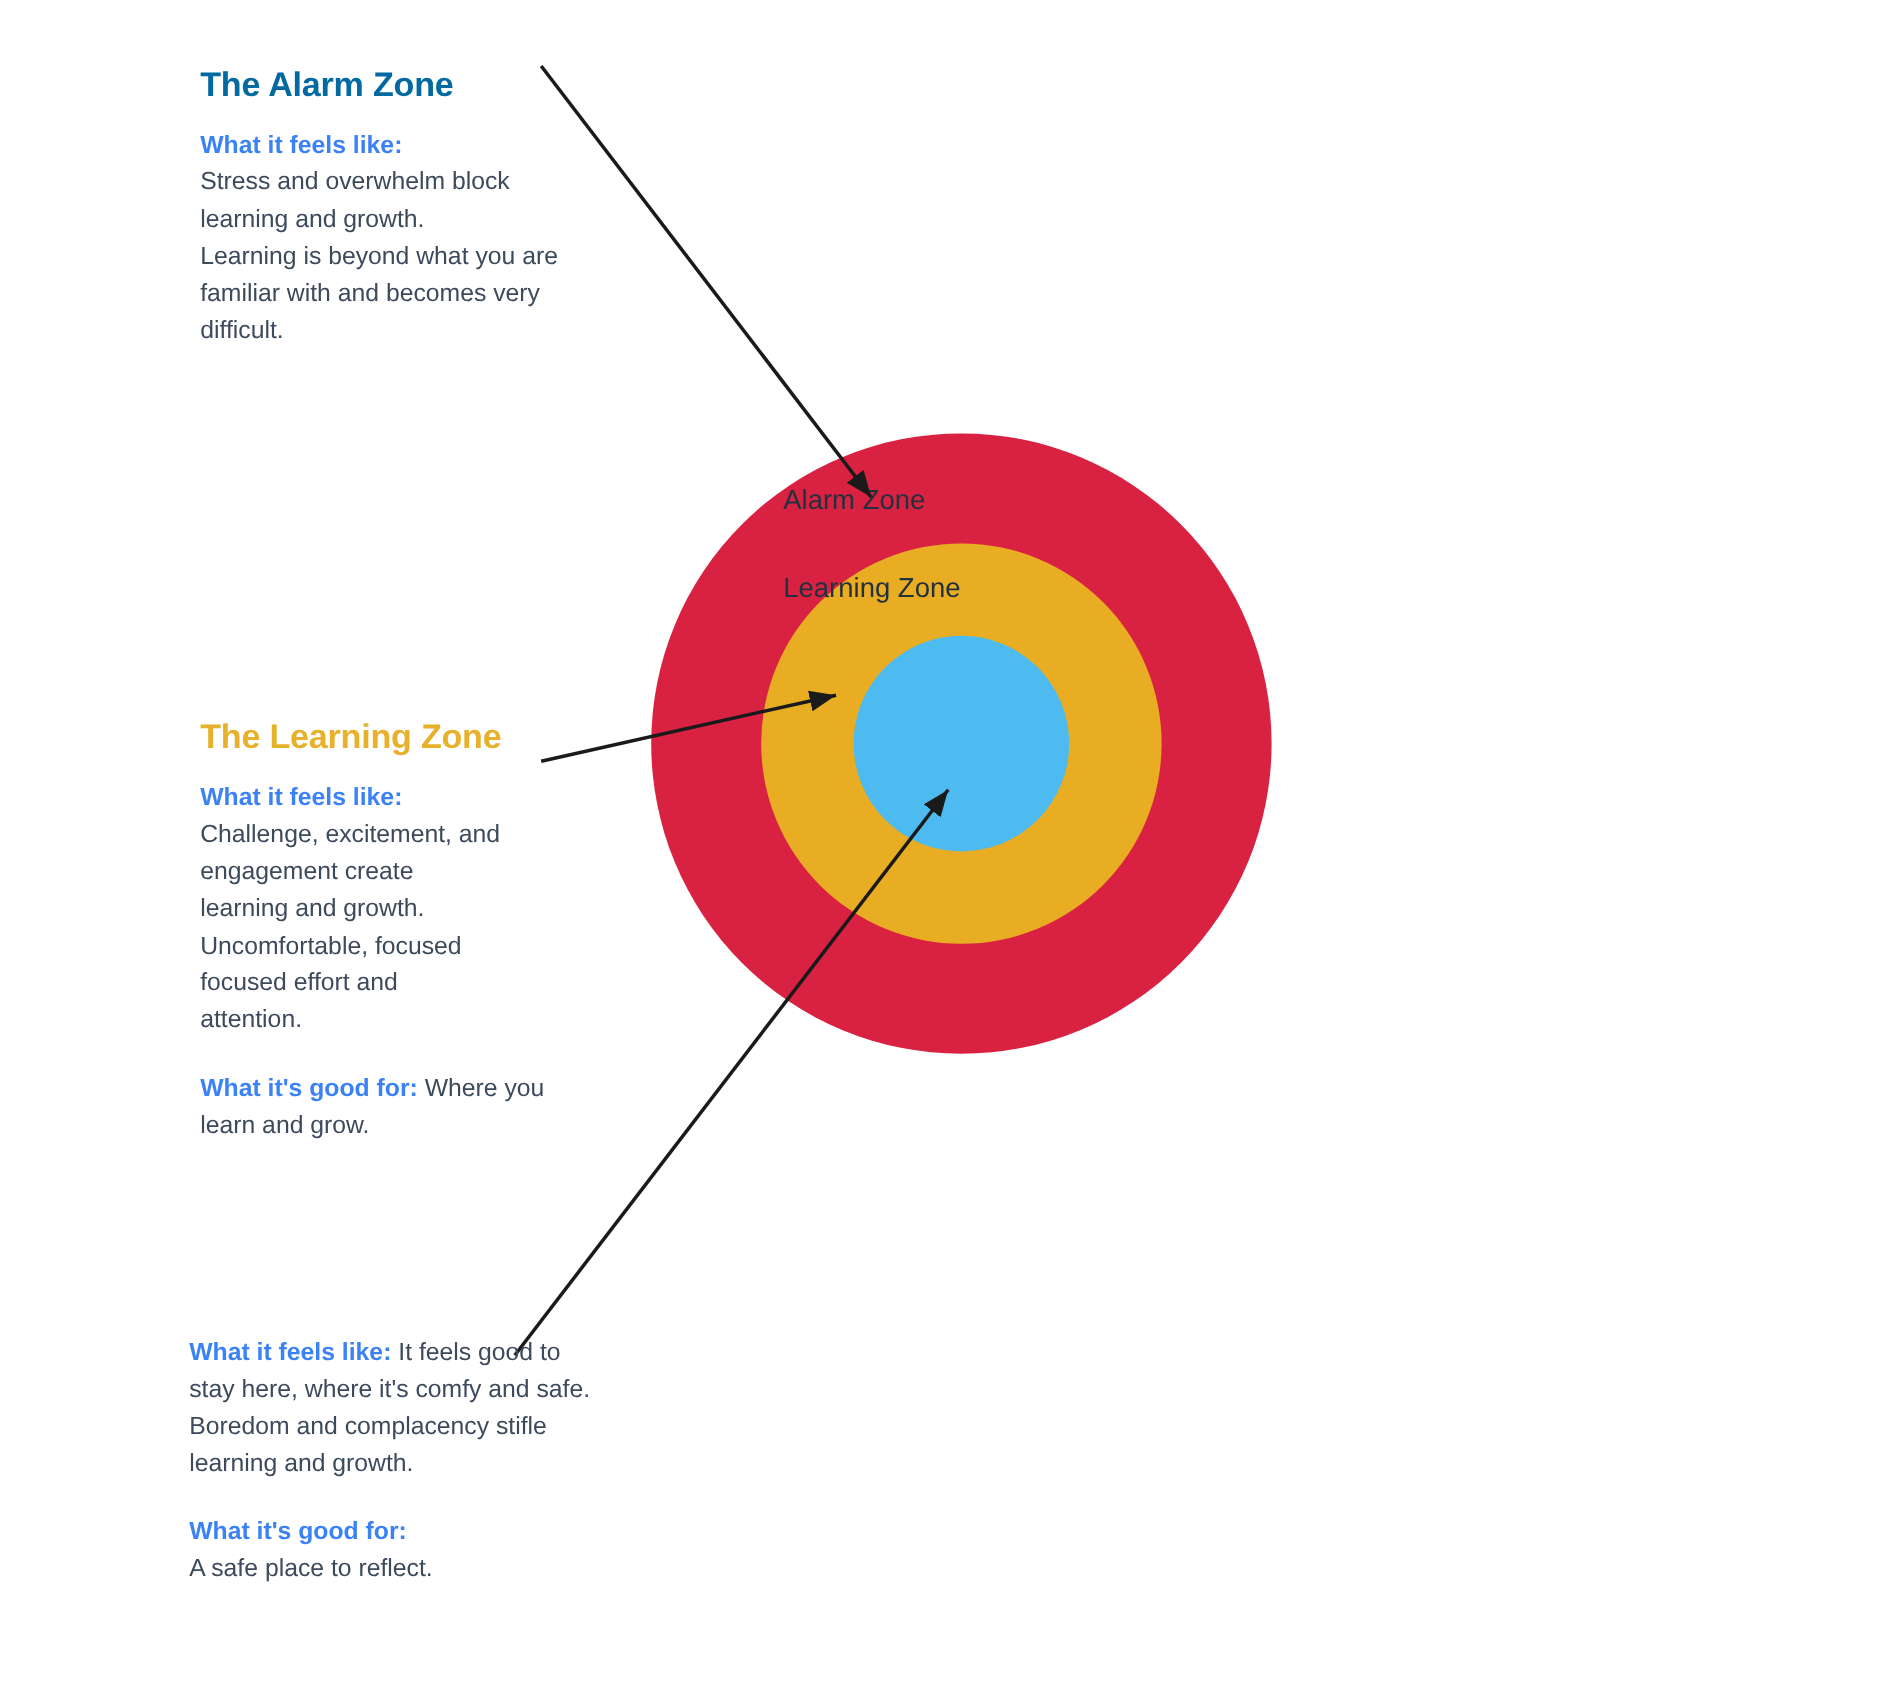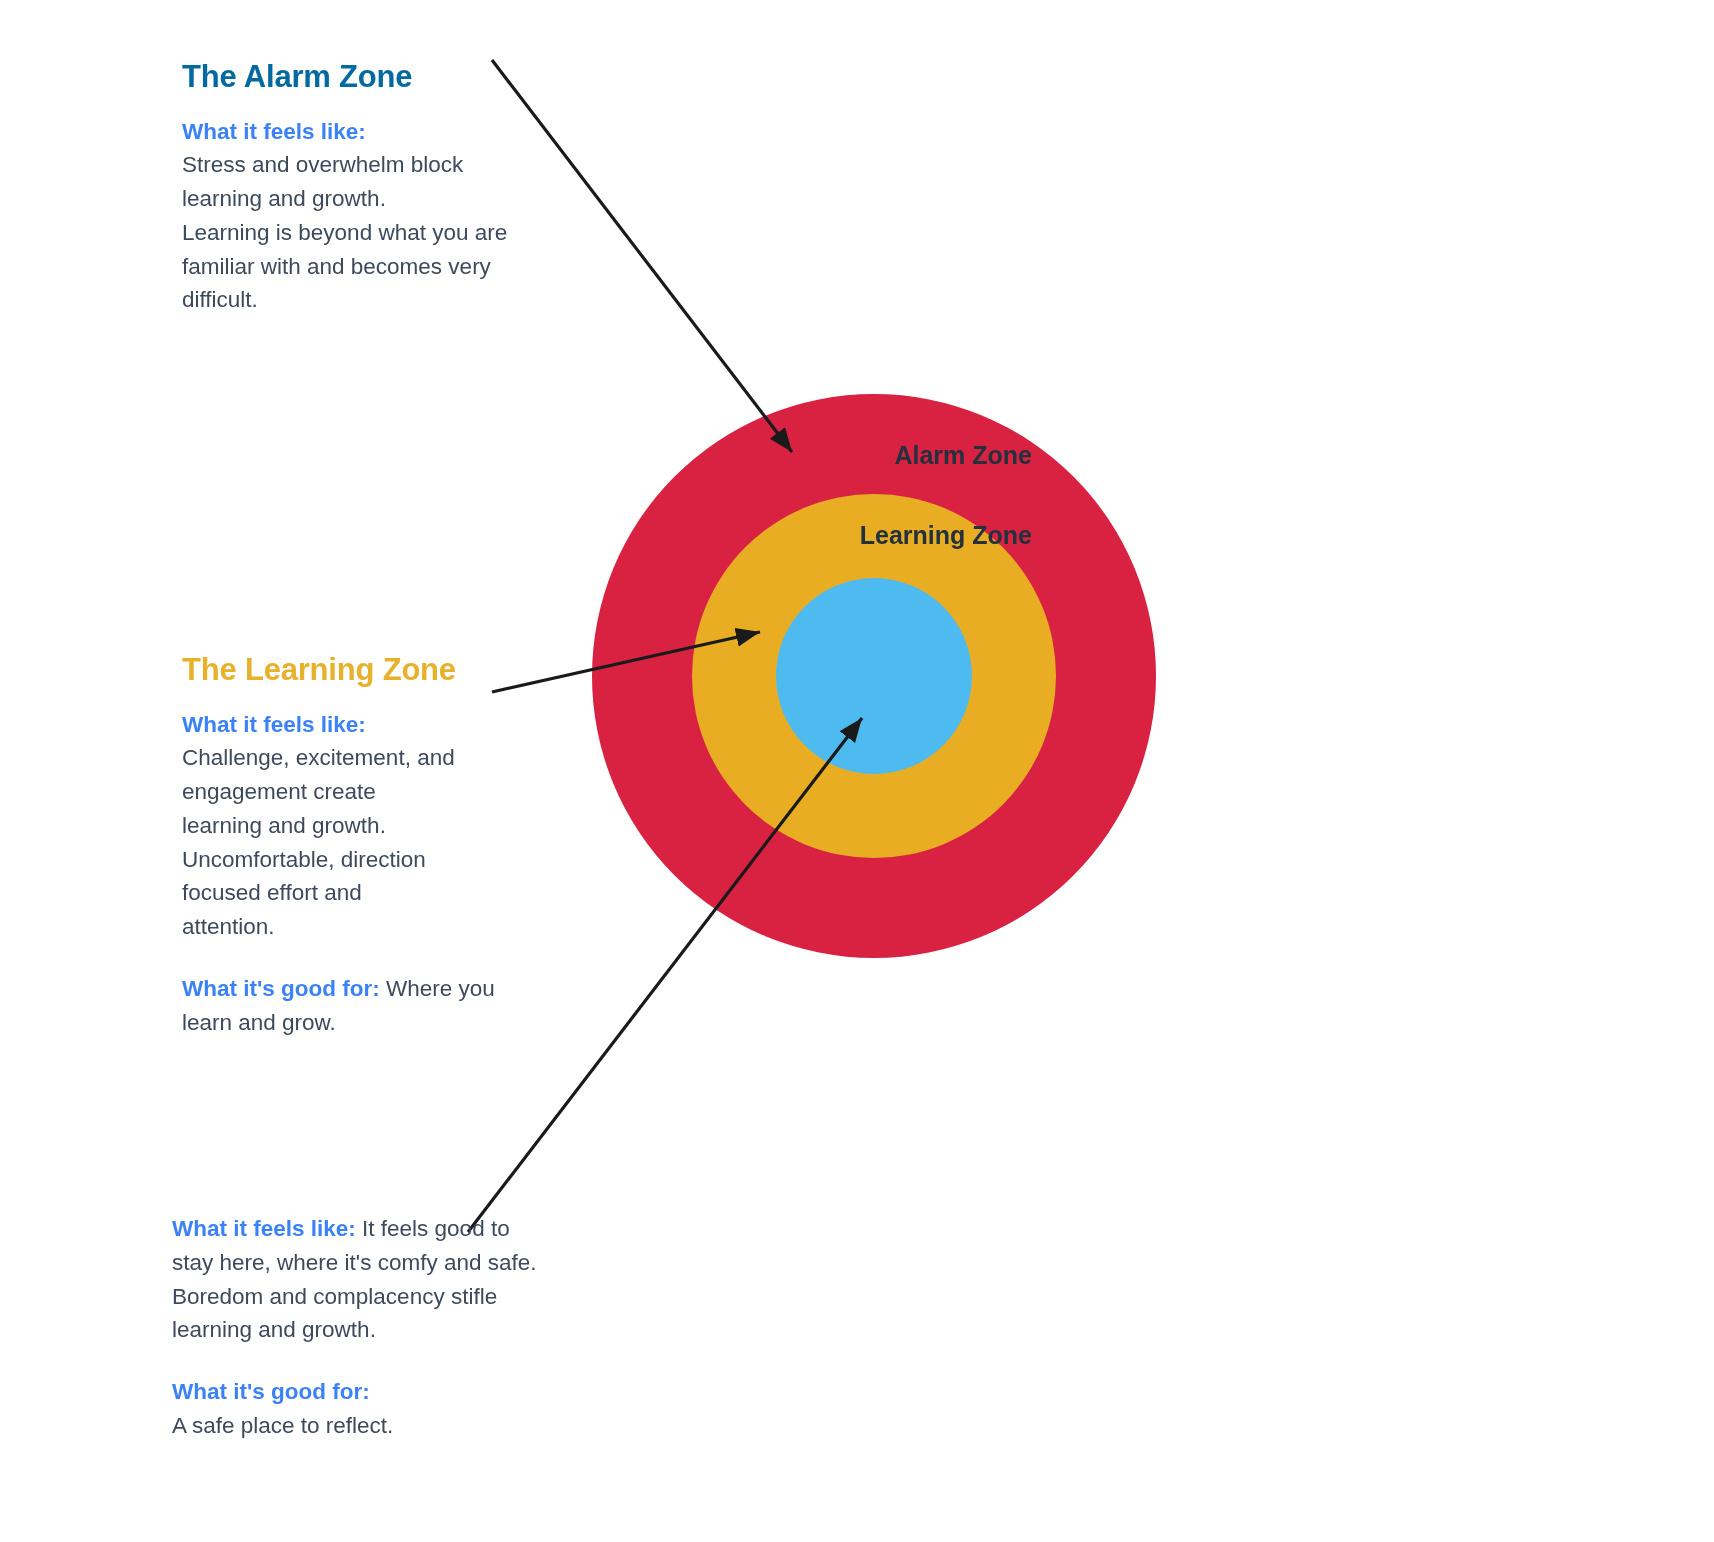--- a/index.html
+++ b/index.html
@@ -68,23 +68,23 @@
     background: #e8ad22;
   }
   .ring-comfort {
     left: 776px; top: 578px;
     width: 196px; height: 196px;
     background: #4ebbf0;
   }
   .ring-label {
     position: absolute;
     font-size: 25px;
-    font-weight: bold;
+    font-weight: normal;
     color: #23303d;
-    text-align: right;
+    text-align: left;
     line-height: 1.22;
     white-space: pre-line;
     pointer-events: auto;
   }
   .label-alarm    { left: 712px; top: 440px; width: 320px; }
   .label-learning { left: 712px; top: 520px; width: 320px; }
   .label-comfort  { left: 782px; top: 615px; width: 184px; }
 
   svg.leaders {
     position: absolute;
@@ -131,21 +131,21 @@
     </div>
   </div>
 
   <div class="zone-block" style="left:182px; top:652px; width:330px;">
     <div class="zone-heading learning">The Learning Zone</div>
     <div class="para">
       <b>What it feels like:</b><br>
       <span>Challenge, excitement, and</span><br>
       <span>engagement create</span><br>
       <span>learning and growth.</span><br>
-      <span>Uncomfortable, direction</span><br>
+      <span>Uncomfortable, focused</span><br>
       <span>focused effort and</span><br>
       <span>attention.</span>
     </div>
     <div class="para" style="width:315px;">
       <b>What it's good for:</b>
       <span>Where you learn and grow.</span>
     </div>
   </div>
 
   <div class="zone-block" style="left:172px; top:1212px; width:375px;">

